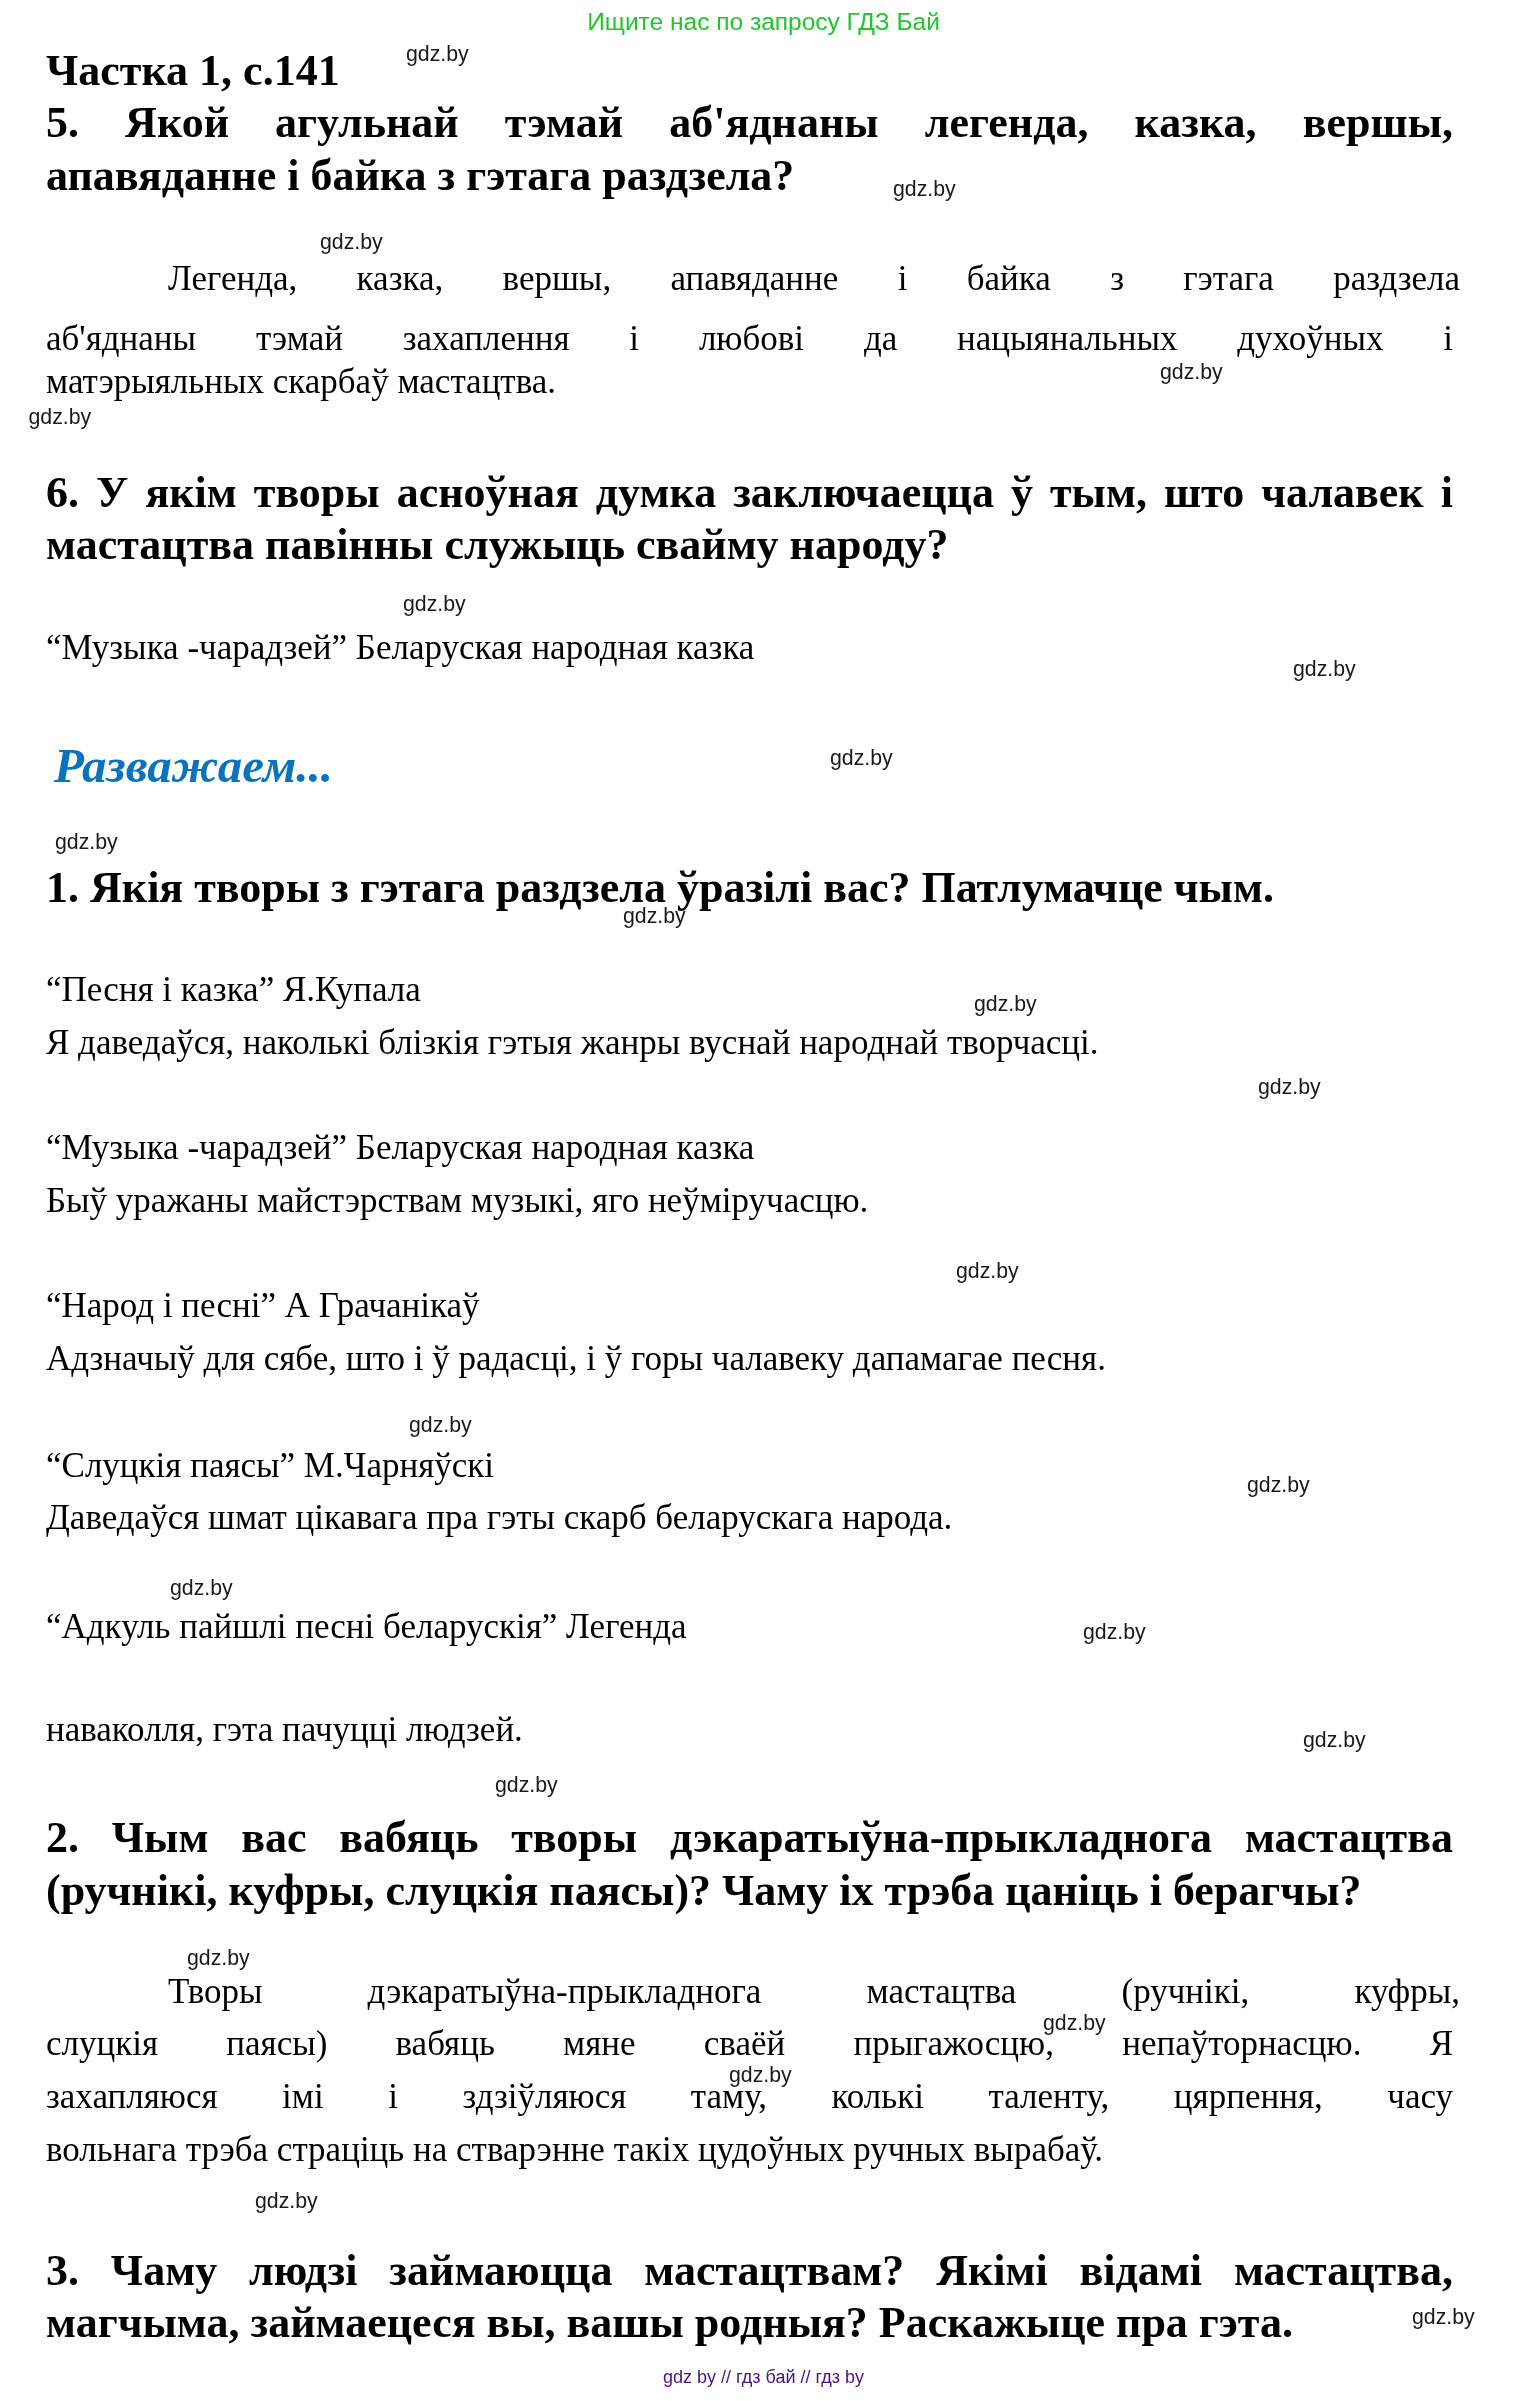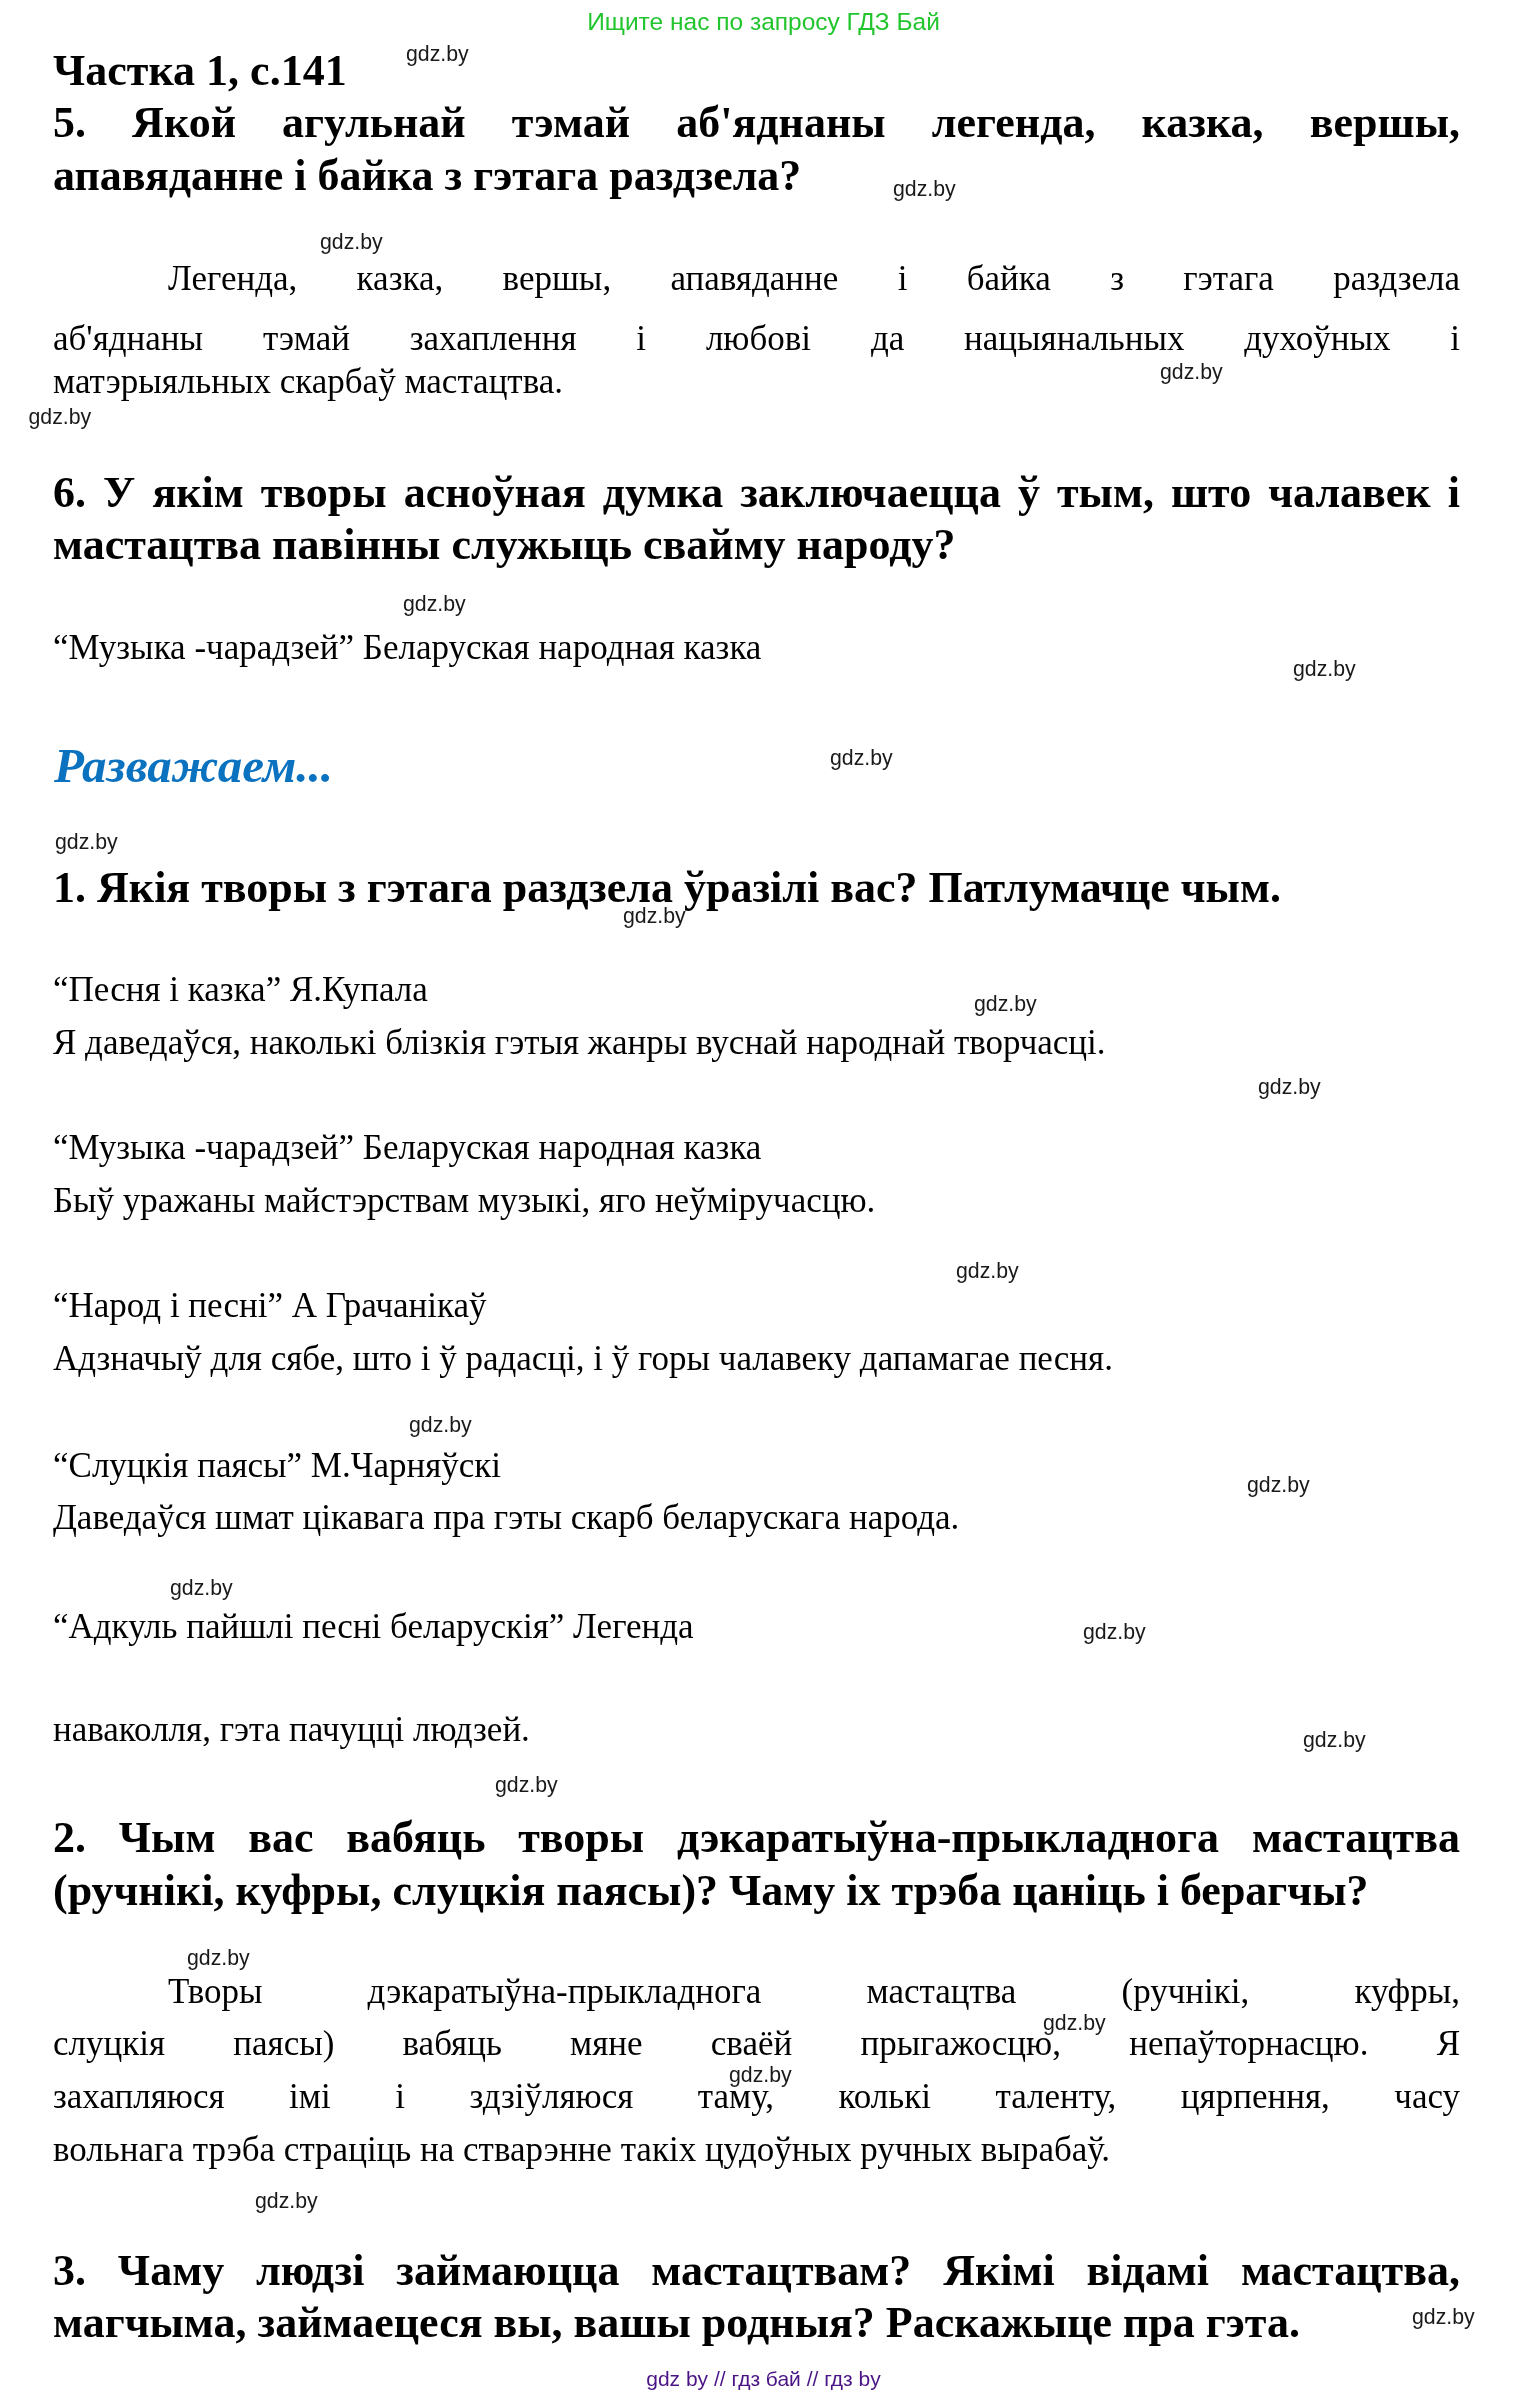--- a/index.html
+++ b/index.html
@@ -1,36 +1,36 @@
 <!DOCTYPE html>
 <html style="font-size:12.6px"><head>
 <meta charset="utf-8">
 <style>
   html, body { margin: 0; padding: 0; background: #ffffff; }
   body { width: 1527px; height: 2401px; position: relative; overflow: hidden; }
   .page { position: absolute; left: 0; top: 0; width: 1527px; height: 2401px; }
   .ln {
-    position: absolute; left: 53px; width: 1407px;
+    position: absolute; left: 46px; width: 1407px;
     font-family: "Liberation Serif", serif; color: #000;
     white-space: nowrap; line-height: 1; transform-origin: left bottom;
   }
   .b { font-weight: bold; font-size: 44px; }
   .r { font-size: 35px; }
   .just { text-align: justify; text-align-last: justify; white-space: normal; }
   .wm {
     position: absolute; font-family: "Liberation Sans", sans-serif;
     font-size: 21.3px; color: #1a1a1a; line-height: 1; white-space: nowrap;
   }
   .top-banner {
     position: absolute; left: 0; top: 10px; width: 1527px; text-align: center;
     font-family: "Liberation Sans", sans-serif; font-size: 24.5px; line-height: 1;
   }
   .footer {
     position: absolute; left: 0; top: 2368px; width: 1527px; text-align: center;
-    font-family: "Liberation Sans", sans-serif; font-size: 21px; line-height: 1;
+    font-family: "Liberation Sans", sans-serif; font-size: 18px; line-height: 1;
   }
   .section-title {
     position: absolute; left: 54px; font-family: "Liberation Serif", serif;
     font-style: italic; font-weight: bold; font-size: 49px; line-height: 1;
   }
 </style>
 </head>
 <body>
 
 <div class="page">

